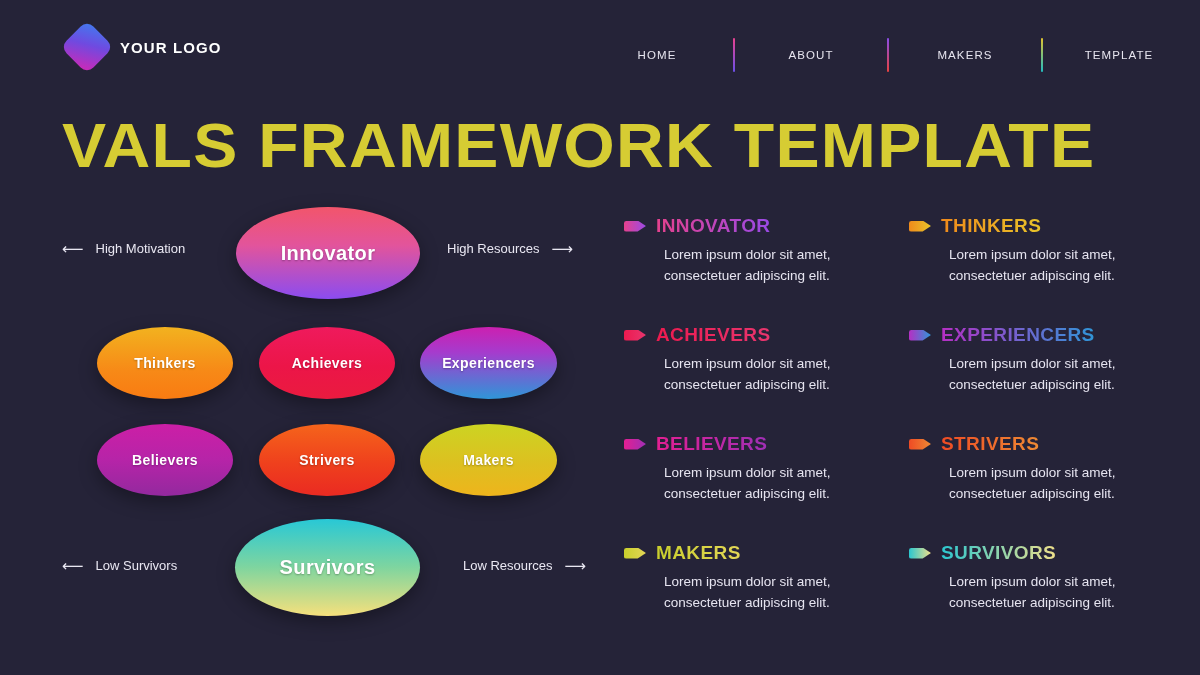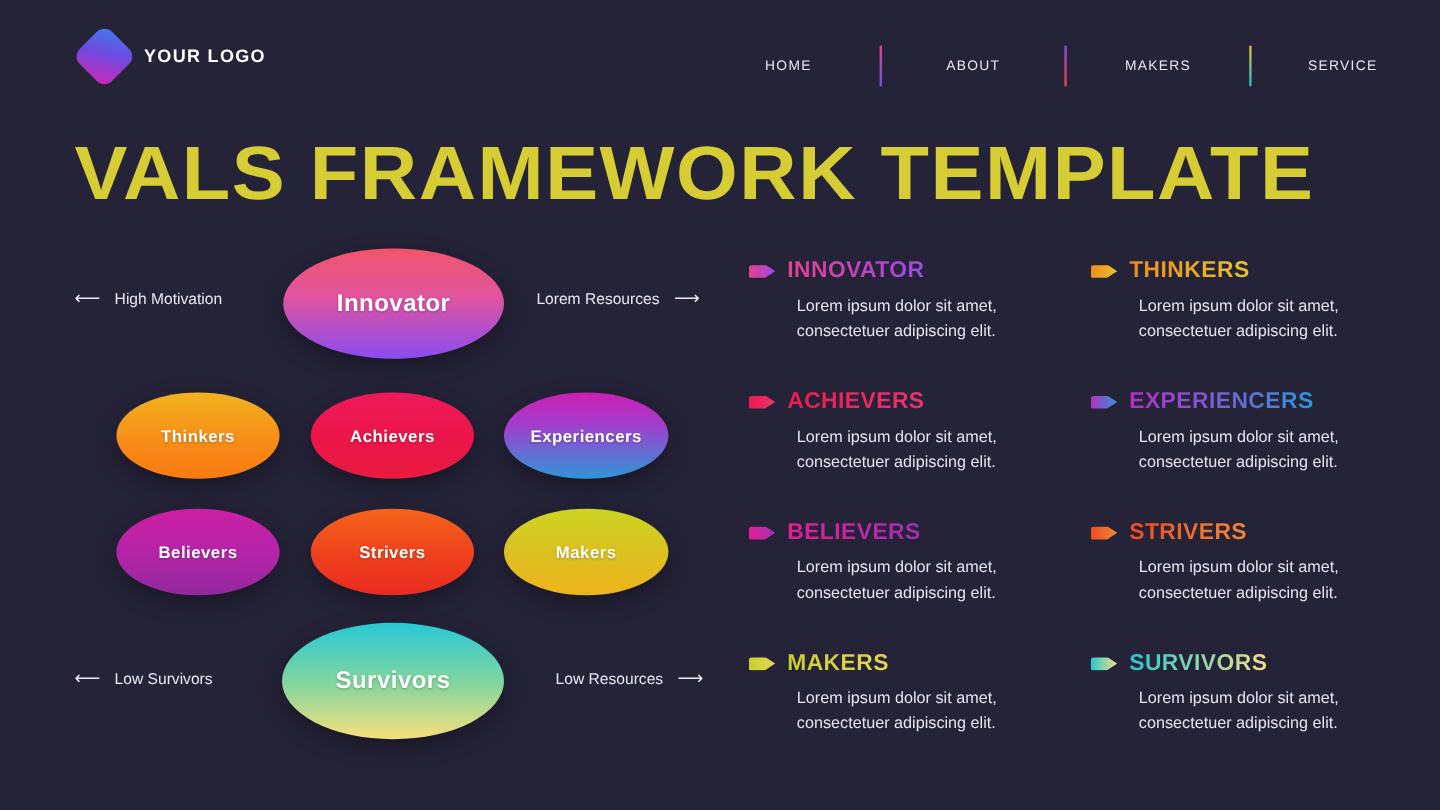--- a/index.html
+++ b/index.html
@@ -112,21 +112,21 @@
     <div class="logo-mark"></div>
     <div class="logo-text">YOUR LOGO</div>
   </div>
   <div class="nav">
     <div class="nav-item">HOME</div>
     <div class="nav-div d1"></div>
     <div class="nav-item">ABOUT</div>
     <div class="nav-div d2"></div>
     <div class="nav-item">MAKERS</div>
     <div class="nav-div d3"></div>
-    <div class="nav-item">SERVICE</div>
+    <div class="nav-item">TEMPLATE</div>
   </div>
 </div>
 
 <div class="title">VALS FRAMEWORK TEMPLATE</div>
 
 <div class="diagram">
 
   <div class="ellipse e-innovator">Innovator</div>
   <div class="ellipse e-thinkers">Thinkers</div>
   <div class="ellipse e-achievers">Achievers</div>
@@ -135,21 +135,21 @@
   <div class="ellipse e-strivers">Strivers</div>
   <div class="ellipse e-makers">Makers</div>
   <div class="ellipse e-survivors">Survivors</div>
 </div>
 
 <div class="axis-label al-hm">
   <span class="axis-arrow">⟵</span>
   <span>High Motivation</span>
 </div>
 <div class="axis-label al-hr">
-  <span>Lorem Resources</span>
+  <span>High Resources</span>
   <span class="axis-arrow">⟶</span>
 </div>
 <div class="axis-label al-lm">
   <span class="axis-arrow">⟵</span>
   <span>Low Survivors</span>
 </div>
 <div class="axis-label al-lr">
   <span>Low Resources</span>
   <span class="axis-arrow">⟶</span>
 </div>

